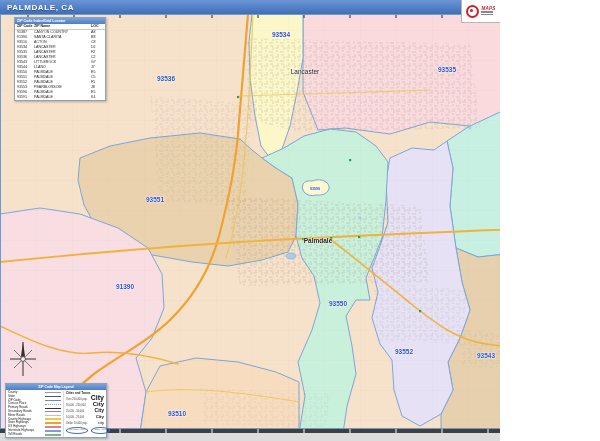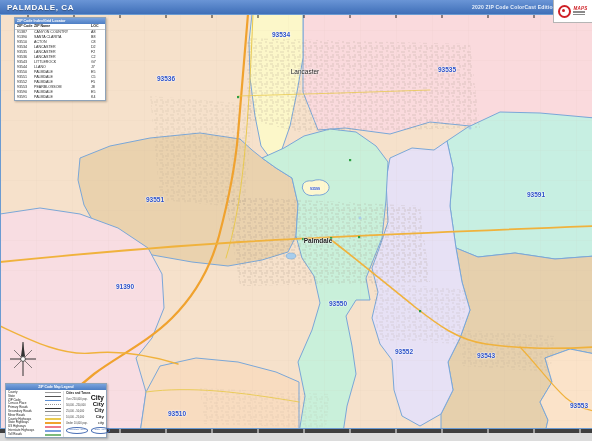--- a/index.html
+++ b/index.html
@@ -1,18 +1,18 @@
 <!DOCTYPE html>
 <html><head>
 <meta charset="utf-8">
 <style>
   html,body{margin:0;padding:0;}
   body{width:600px;height:441px;overflow:hidden;background:#ffffff;
        font-family:"Liberation Sans", sans-serif;}
-  #page{position:relative;width:592px;height:441px;overflow:hidden;background:#fff;text-decoration:underline;}
+  #page{position:relative;width:500px;height:441px;overflow:hidden;background:#fff;text-decoration:underline;}
 
   
   .titlebar{position:absolute;left:0;top:0;width:600px;height:14px;
     background:linear-gradient(#6a95d6,#3f6fb8);display:flex;align-items:center;z-index:30;}
   .titlebar .title{color:#fff;font-size:8px;font-weight:bold;letter-spacing:.6px;padding-left:7px;
     text-shadow:0 1px 1px rgba(0,0,0,.35);}
   .titlebar .edition{position:absolute;right:44px;top:4px;color:#eaf1fb;font-size:5px;font-weight:bold;letter-spacing:.2px;}
   .logobox{position:absolute;right:0;top:0;width:38px;height:22px;background:#fff;
     border-left:1px solid #b5b5b5;border-bottom:1px solid #b5b5b5;z-index:31;
     display:flex;align-items:center;justify-content:center;gap:2px;}

